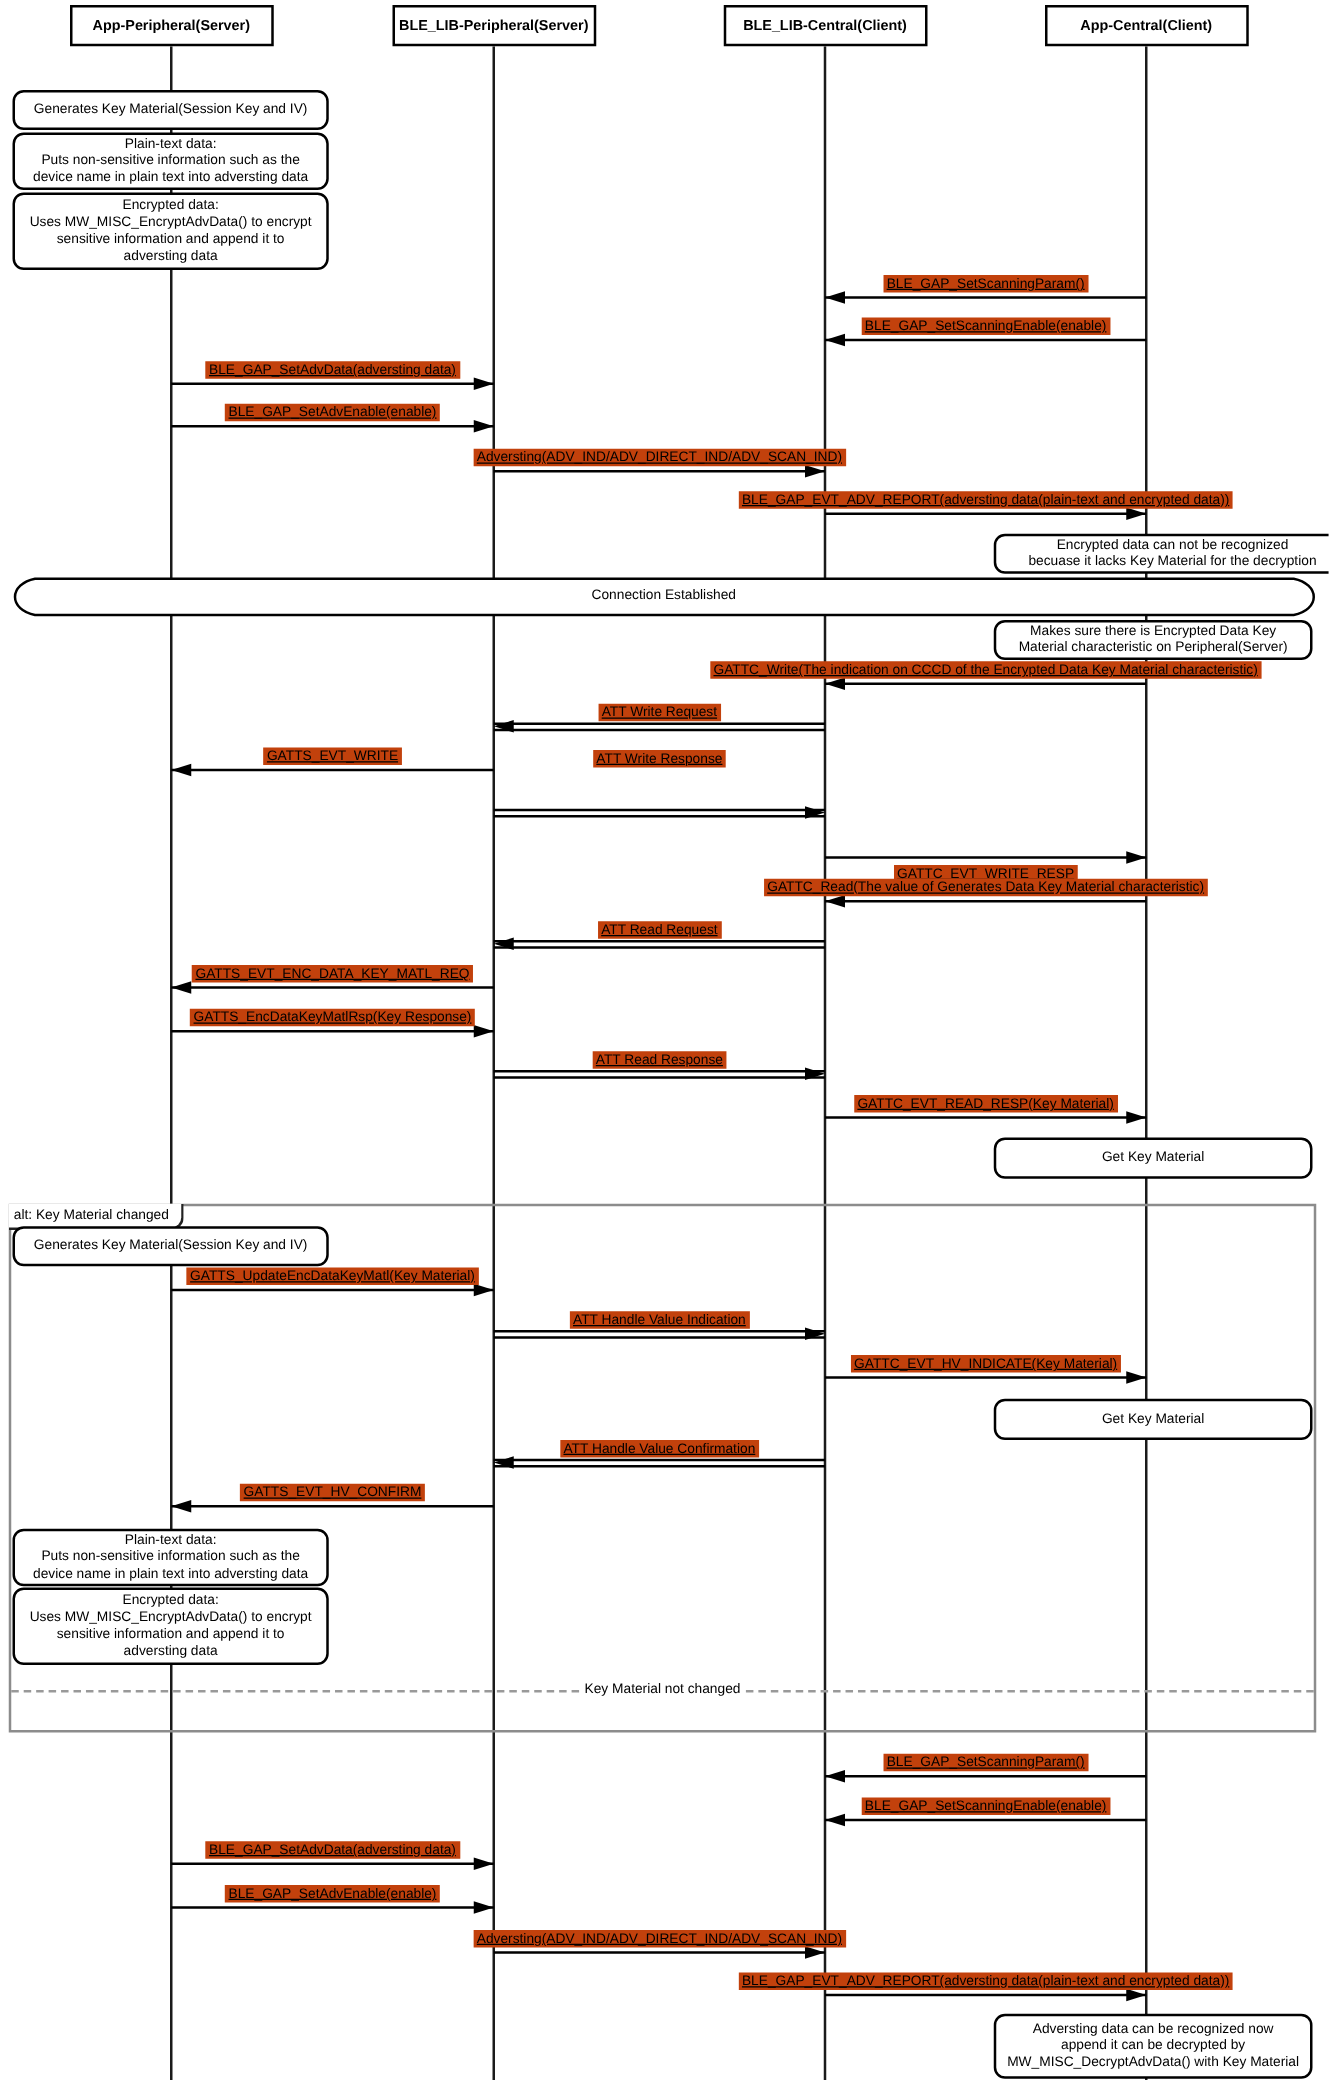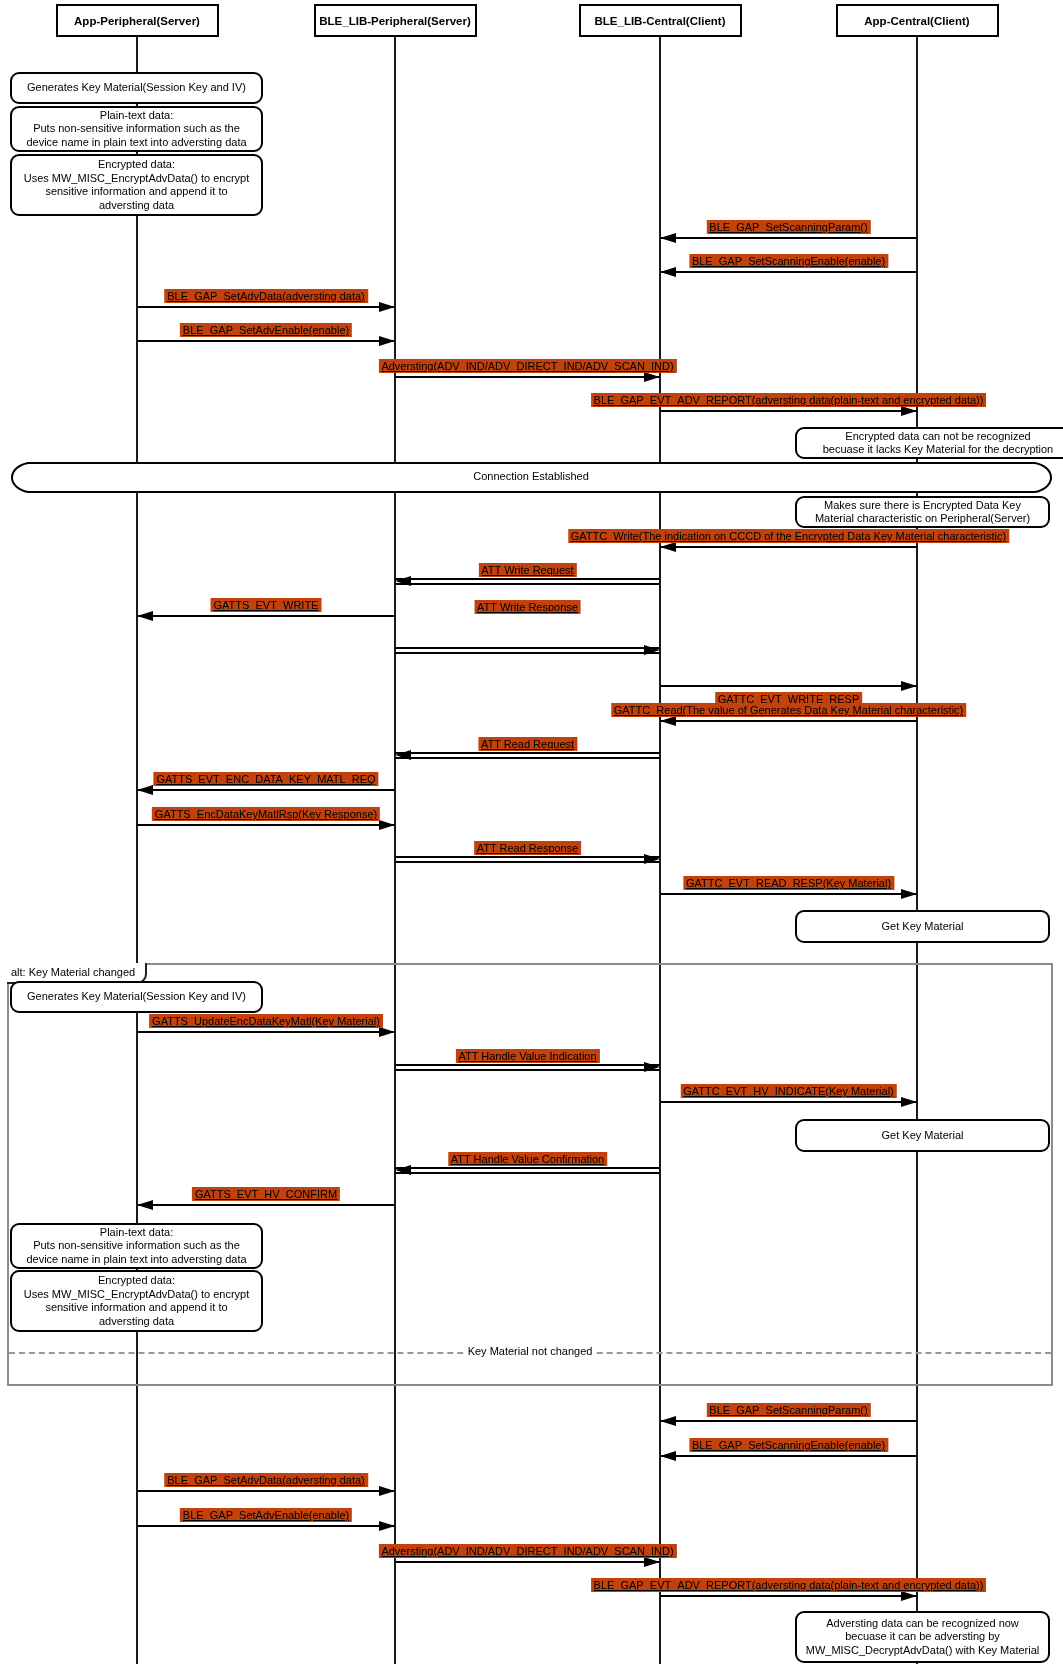--- a/index.html
+++ b/index.html
@@ -188,16 +188,16 @@
       <div>device name in plain text into adversting data</div>
     </div>
     <div class="note" style="left: 10px; top: 1270px; width: 253px; height: 62px;">
       <div>Encrypted data:</div>
       <div>Uses MW_MISC_EncryptAdvData() to encrypt</div>
       <div>sensitive information and append it to</div>
       <div>adversting data</div>
     </div>
     <div class="note" style="left: 795px; top: 1611px; width: 255px; height: 52px;">
       <div>Adversting data can be recognized now</div>
-      <div>becuase it can be adversting by</div>
+      <div>append it can be decrypted by</div>
       <div>MW_MISC_DecryptAdvData() with Key Material</div>
     </div>
   </div>
 
 </body></html>

